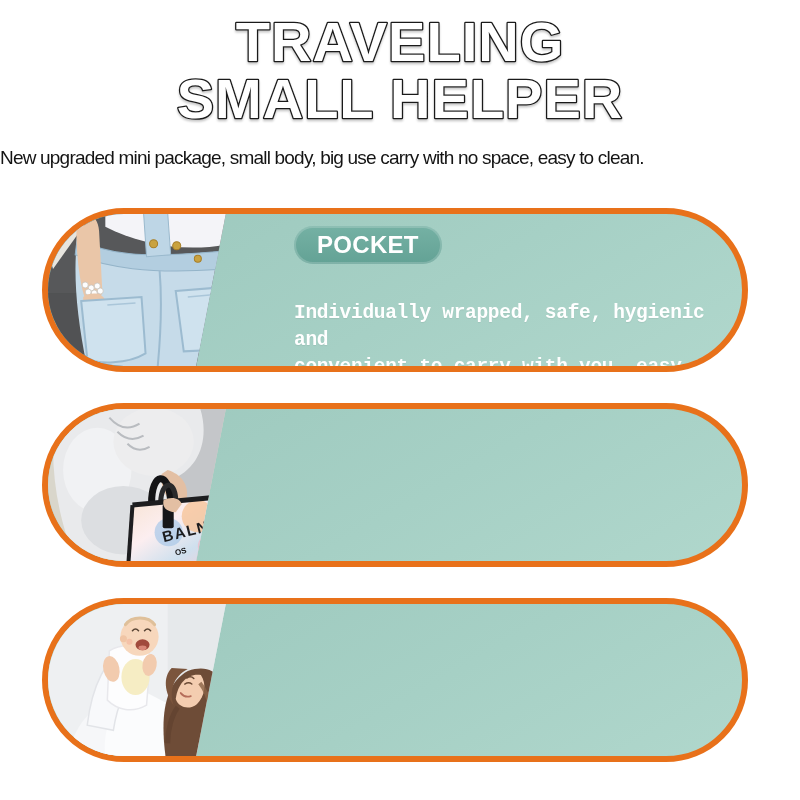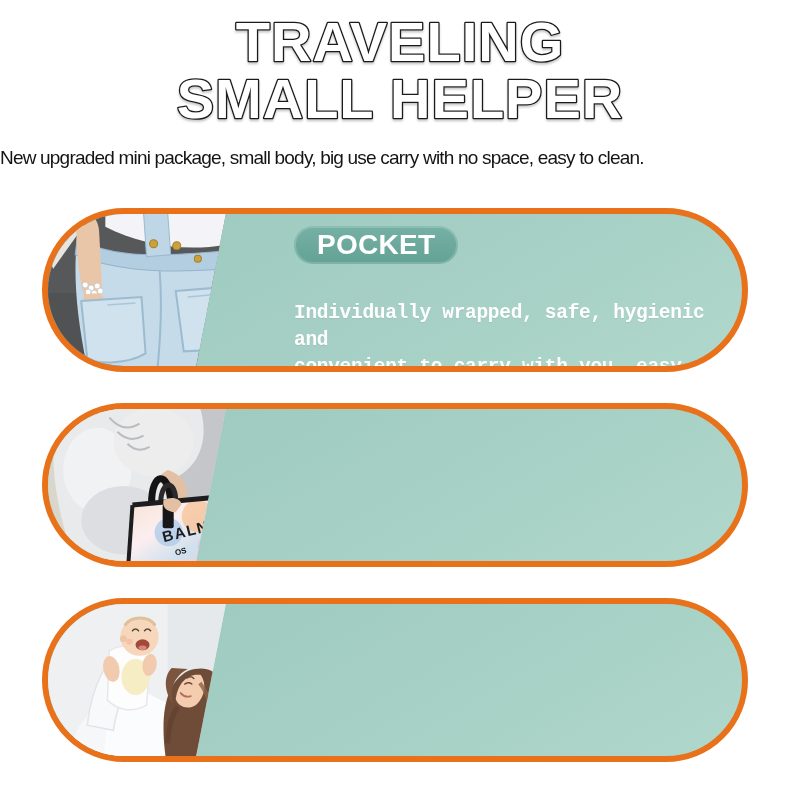--- a/index.html
+++ b/index.html
@@ -28,21 +28,21 @@
   .photo{
     position:absolute;left:-1px;top:-1px;bottom:-1px;width:179px;
     clip-path:polygon(0 0,100% 0,calc(100% - 30px) 100%,0 100%);
   }
   .photo svg{display:block;width:100%;height:100%;}
   .content{position:absolute;left:246px;top:12px;right:26px;}
   .badge{
     display:inline-block;height:38px;line-height:38px;padding:0 23px;
     border-radius:19px;background:linear-gradient(#75b1a4,#63a295);
     box-shadow:inset 0 0 0 2px rgba(255,255,255,0.18);
-    color:#ffffff;font-weight:bold;font-size:28px;letter-spacing:0.3px;
+    color:#ffffff;font-weight:bold;font-size:24px;letter-spacing:0.3px;
   }
   .body-text{
     margin-top:36px;color:#ffffff;font-weight:bold;font-size:19.5px;
     letter-spacing:-0.3px;line-height:27px;white-space:pre-line;
     text-shadow:0 1px 1px rgba(0,0,0,0.06);
     font-family:Liberation Mono, monospace;
   }
 </style>
 </head>
 <body>

